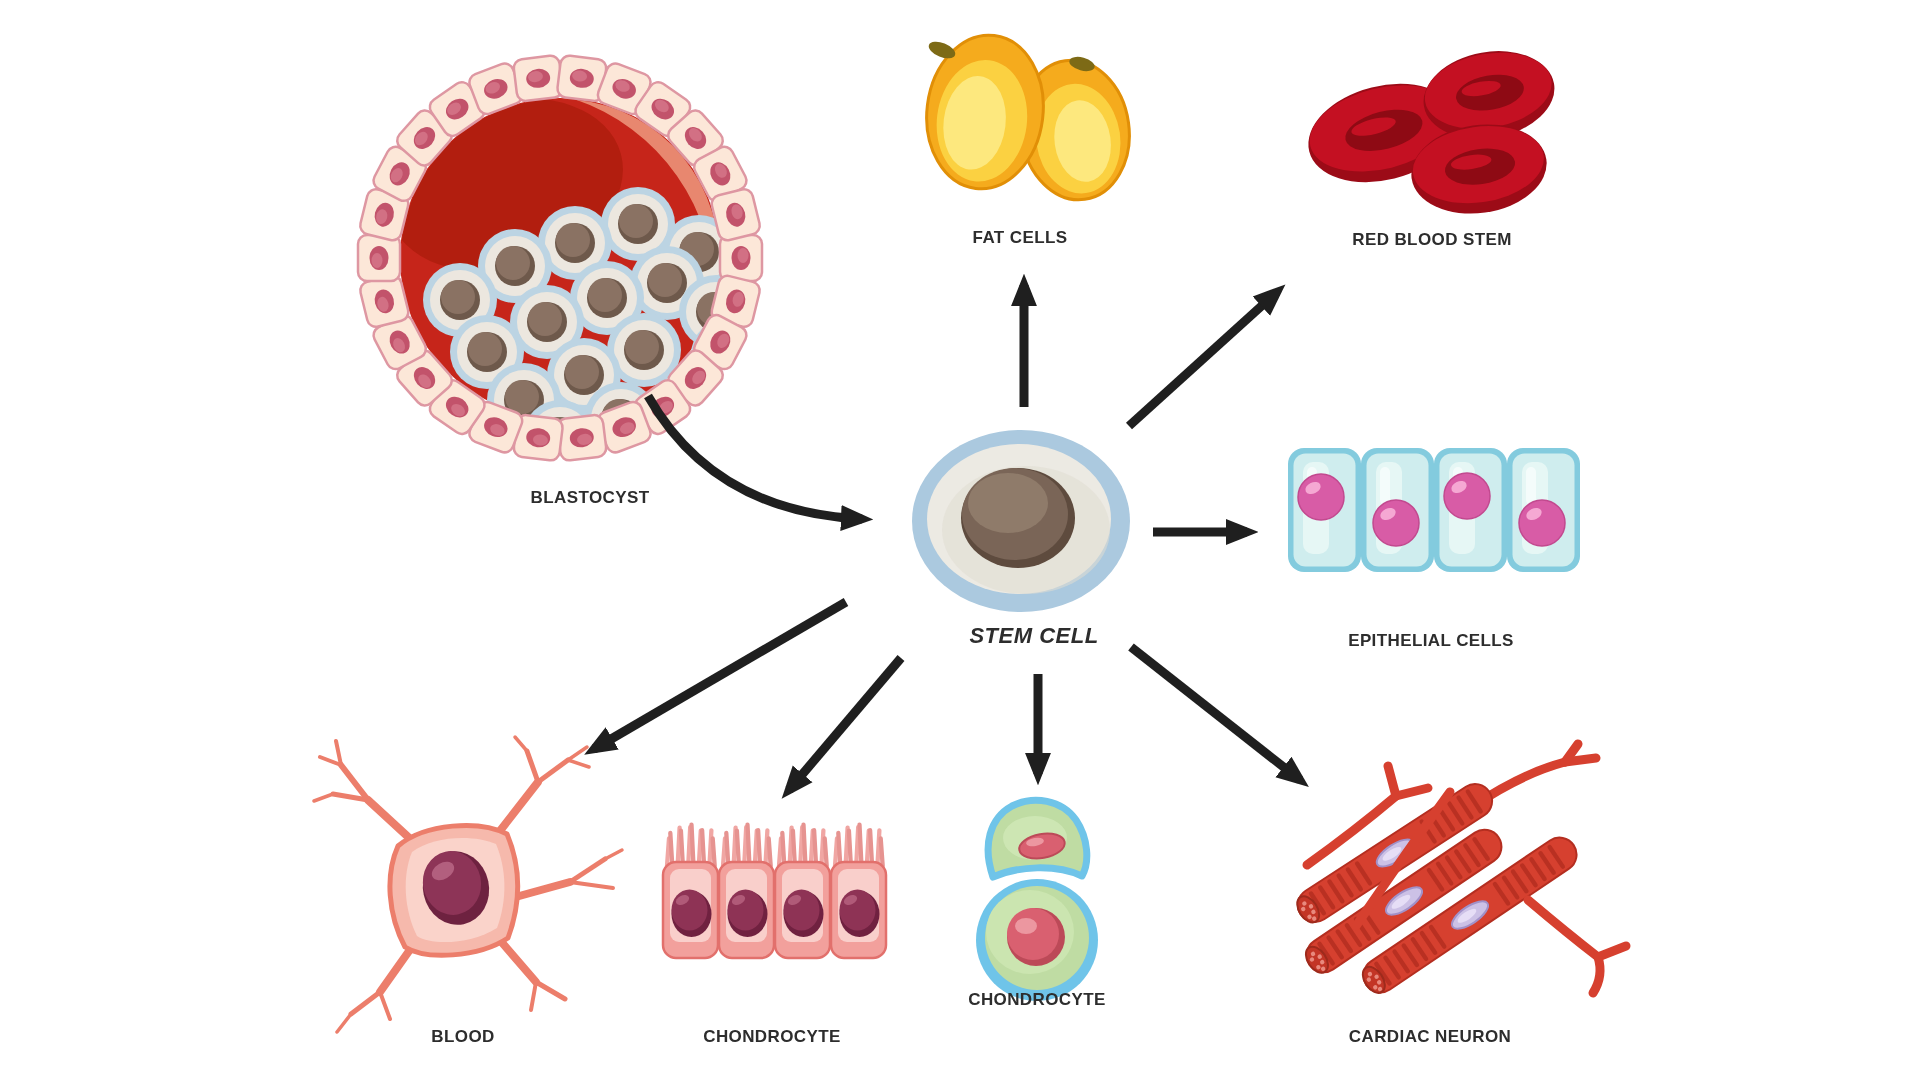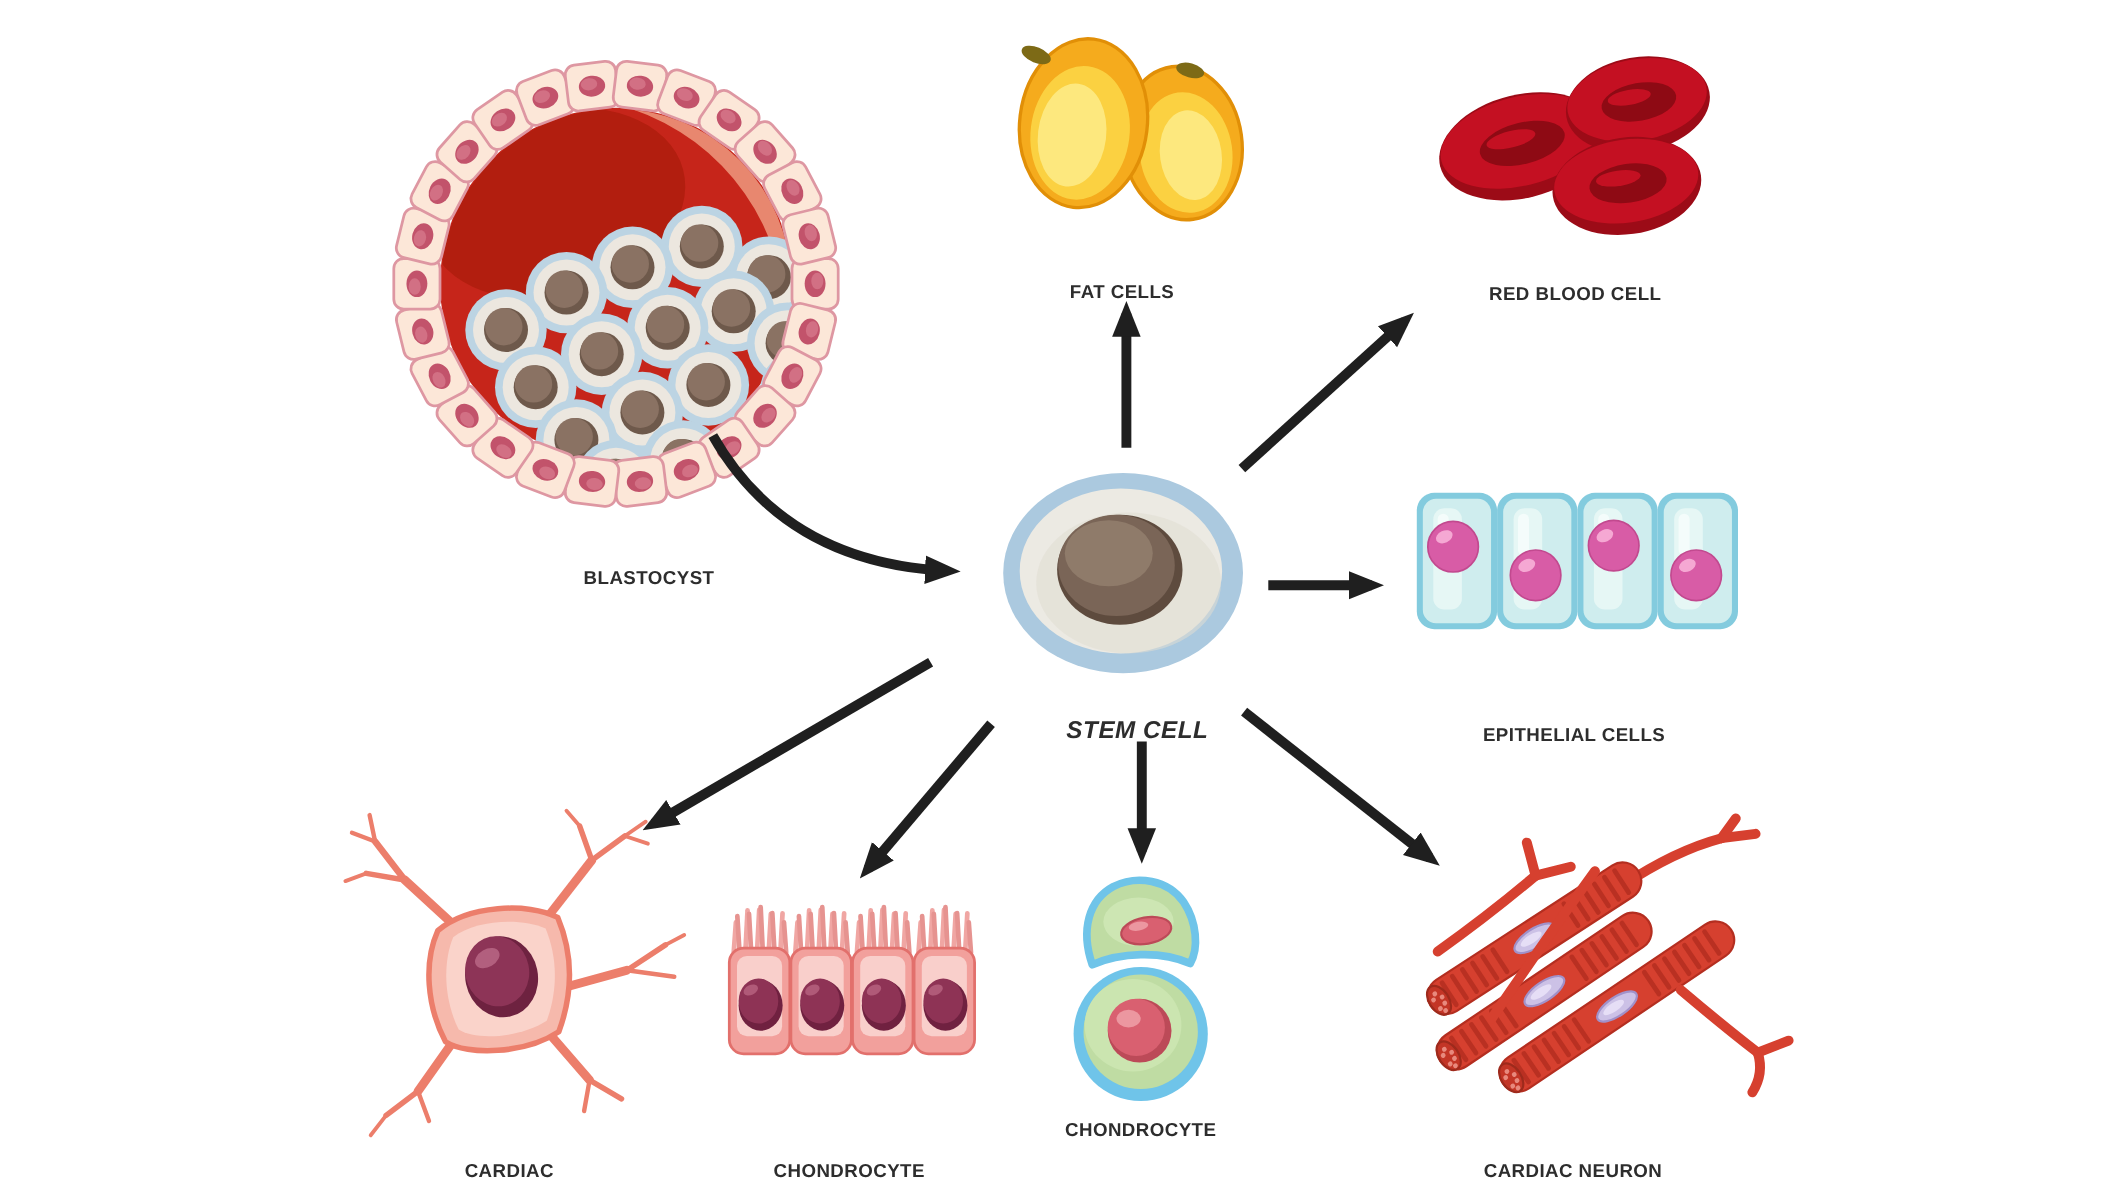--- a/index.html
+++ b/index.html
@@ -1,20 +1,20 @@
 <!DOCTYPE html>
 <html><head>
 <meta charset="utf-8">
 <style>
   html,body{margin:0;padding:0;background:#fff;}
   .canvas{position:relative;width:1920px;height:1080px;background:#ffffff;overflow:hidden;
           font-family:"Liberation Sans",sans-serif;}
   .canvas svg{position:absolute;left:0;top:0;}
   .lbl{position:absolute;transform:translate(-50%,-50%);font-weight:bold;font-size:17px;
-       letter-spacing:.4px;color:#2d2d2d;white-space:nowrap;margin-top:28px;}
+       letter-spacing:.4px;color:#2d2d2d;white-space:nowrap;}
   .lbl-lg{font-size:22px;letter-spacing:.5px;font-style:italic;}
 </style>
 </head>
 <body>
 
 <div class="canvas">
 
 <svg width="1920" height="1080" viewBox="0 0 1920 1080">
   <defs>
     <marker id="ah" viewBox="0 0 10 10" refX="6.5" refY="5" markerWidth="3.6" markerHeight="3.6" orient="auto">
@@ -513,20 +513,20 @@
     <path d="M 1153,532 L 1247,532" marker-end="url(#ah)"></path>
     <path d="M 1131,647 L 1300,780" marker-end="url(#ah)"></path>
     <path d="M 1038,674 L 1038,774" marker-end="url(#ah)"></path>
     <path d="M 901,658 L 789,790" marker-end="url(#ah)"></path>
     <path d="M 846,602 L 594,749" marker-end="url(#ah)"></path>
   </g>
 </svg>
 
   <div class="lbl" style="left:590px;top:498px">BLASTOCYST</div>
   <div class="lbl" style="left:1020px;top:238px">FAT CELLS</div>
-  <div class="lbl" style="left:1432px;top:240px">RED BLOOD CELL</div>
+  <div class="lbl" style="left:1432px;top:240px">RED BLOOD STEM</div>
   <div class="lbl lbl-lg" style="left:1034px;top:636px">STEM CELL</div>
   <div class="lbl" style="left:1431px;top:641px">EPITHELIAL CELLS</div>
-  <div class="lbl" style="left:463px;top:1037px">CARDIAC</div>
+  <div class="lbl" style="left:463px;top:1037px">BLOOD</div>
   <div class="lbl" style="left:772px;top:1037px">CHONDROCYTE</div>
   <div class="lbl" style="left:1037px;top:1000px">CHONDROCYTE</div>
   <div class="lbl" style="left:1430px;top:1037px">CARDIAC NEURON</div>
 </div>
 
 </body></html>

